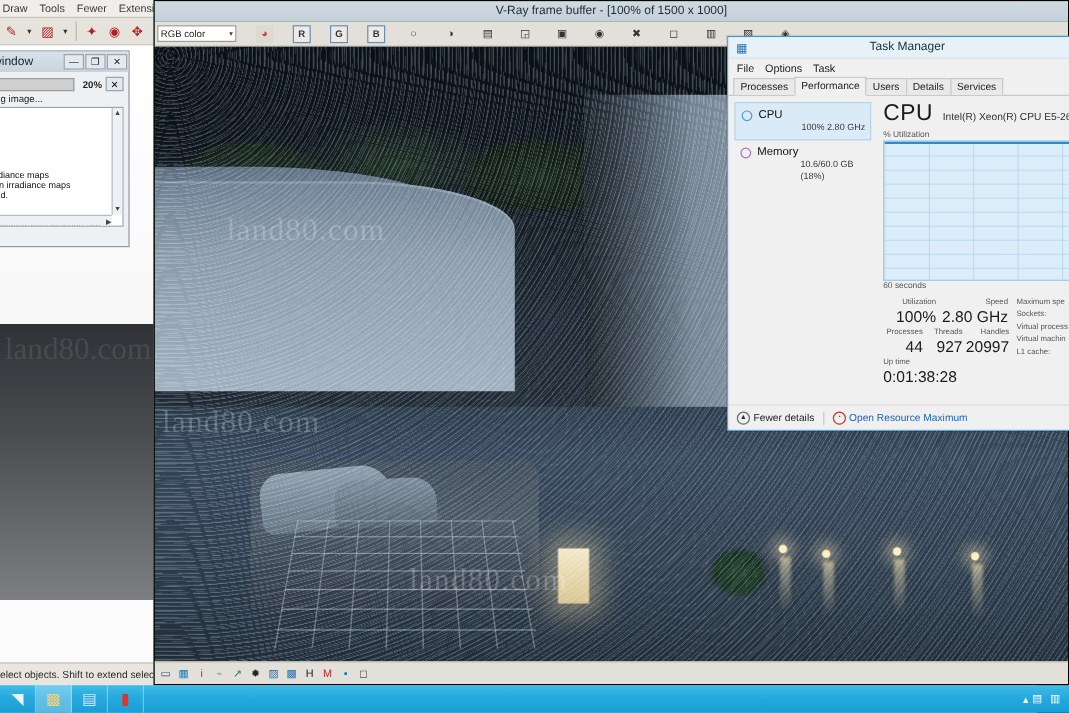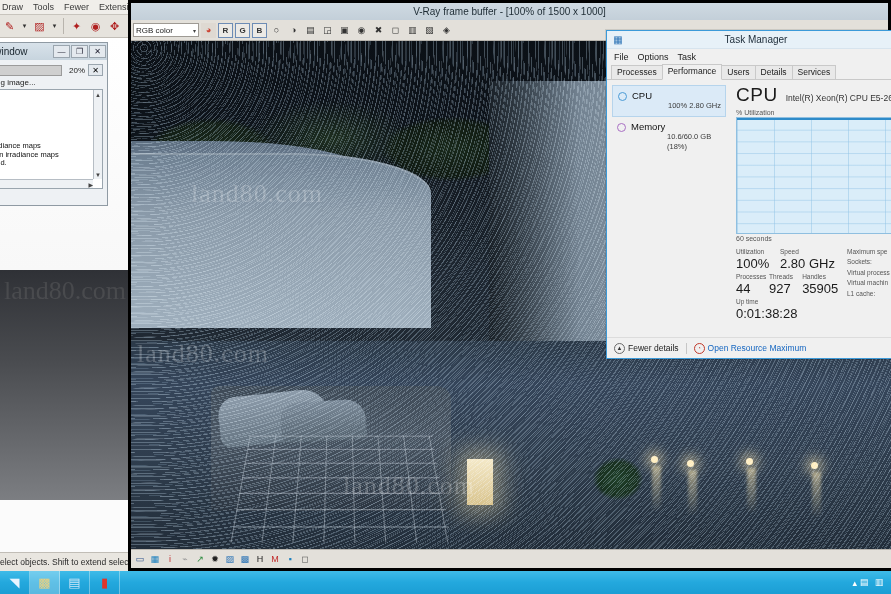--- a/index.html
+++ b/index.html
@@ -71,31 +71,31 @@
   .tb-spacer { flex: 1 1 auto; height: 23px; background: transparent; }
   .tb-tray {
     display: flex; align-items: center; gap: 3px; padding-right: 4px;
     font-size: 9px; color: #fff;
   }
   .tray-ic { width: 12px; height: 12px; display: inline-block; }
 
   
   .vfb {
     position: absolute; left: 128px; top: 0; width: 763px; height: 571px;
-    background: #15803d; border: 3px solid #000000;
+    background: #15803d; border: 1px solid #000000;
   }
   .vfb-title {
     height: 17px; width: 100%;
     background: linear-gradient(180deg,#cfdae2,#c3cfd9);
     display: flex; align-items: center; justify-content: center;
     font-size: 10px; color: #1d2b33; position: relative;
   }
   .vfb-toolbar {
     height: 21px; width: 100%; background: #e3e0da;
-    display: flex; align-items: center; gap: 2px; padding: 0 2px;
+    display: flex; align-items: center; gap: 16px; padding: 0 2px;
     border-bottom: 1px solid #b9b5ae;
   }
   .vfb-combo {
     width: 66px; height: 14px; background: #fff; border: 1px solid #9e9a94;
     font-size: 8px; color: #222; display: flex; align-items: center;
     justify-content: space-between; padding: 0 2px;
   }
   .vfb-combo .cb-arrow { font-size: 6px; color: #444; }
   .vfb-ic {
     width: 15px; height: 15px; border: 1px solid transparent;
@@ -233,21 +233,21 @@
     border: 1px solid #9aa5ae; font-size: 8px; display: flex;
     align-items: center; justify-content: center; color: #223;
   }
   .prog-row {
     display: flex; align-items: center; gap: 3px; padding: 4px 4px 2px 4px;
   }
   .prog-bar {
     flex: 1 1 auto; height: 11px; background: #cfcfcf; border: 1px solid #9b9b9b;
     position: relative; overflow: hidden;
   }
-  .prog-pct { font-size: 8px; color: #222; width: 20px; text-align: right; }
+  .prog-pct { font-size: 8px; color: #222; width: 20px; text-align: right; font-weight: bold; }
   .prog-x { width: 15px; height: 12px; background: #e4e9ee; border: 1px solid #9aa5ae;
     font-size: 8px; display: flex; align-items: center; justify-content: center; }
   .prog-status { font-size: 8px; color: #222; padding: 0 5px 2px 5px; }
   .prog-log {
     margin: 0 4px; height: 100px; background: #fff; border: 1px solid #9aa5ae;
     position: relative; overflow: hidden;
   }
   .prog-log ul { list-style: none; font-size: 7.5px; line-height: 8.5px;
     color: #111; padding: 1px 10px 1px 2px; white-space: nowrap; }
   .prog-sb-v { position: absolute; right: 0; top: 0; width: 9px; bottom: 9px;
@@ -321,21 +321,21 @@
   .tm-area {
     position: absolute; left: 0; right: 0; bottom: 0; top: 1px;
     background: rgba(140,200,235,.32); border-top: 2px solid #2e8bc9;
   }
   .tm-axis { display: flex; justify-content: space-between;
     font-size: 7px; color: #555; margin-top: 1px; }
   .tm-stats { display: flex; margin-top: 5px; }
   .tm-stats-left { width: 105px; }
   .tm-stats-right { flex: 1 1 auto; padding-left: 6px; }
   .tm-srow { display: flex; }
-  .tm-scell { width: 36px; }
+  .tm-scell { width: 36px; text-align: right; }
   .tm-slabel { font-size: 6.5px; color: #555; line-height: 9px; }
   .tm-sval { font-size: 13px; color: #1b1b1b; font-weight: 300; line-height: 16px; }
   .tm-rline { font-size: 6.5px; color: #555; line-height: 10.4px; white-space: nowrap; }
   .tm-foot {
     position: absolute; left: 0; right: 0; bottom: 0; height: 21px;
     background: #f0f0f0; border-top: 1px solid #dcdcdc;
     display: flex; align-items: center; gap: 7px; padding-left: 7px;
   }
   .tm-foot-item { display: flex; align-items: center; gap: 3px; font-size: 8.5px; color: #1b1b1b; }
   .tm-foot-item.link { color: #1566c0; }
@@ -576,21 +576,21 @@
               <span class="tm-scell" style="width:34px">
                 <div class="tm-slabel">Processes</div>
                 <div class="tm-sval">44</div>
               </span>
               <span class="tm-scell" style="width:34px">
                 <div class="tm-slabel">Threads</div>
                 <div class="tm-sval">927</div>
               </span>
               <span class="tm-scell" style="width:40px">
                 <div class="tm-slabel">Handles</div>
-                <div class="tm-sval">35905</div>
+                <div class="tm-sval">20997</div>
               </span>
             </div>
             <div>
               <div class="tm-slabel">Up time</div>
               <div class="tm-sval">0:01:38:28</div>
             </div>
           </div>
 
           <div class="tm-stats-right">
             <div class="tm-rline">Maximum spe</div>

